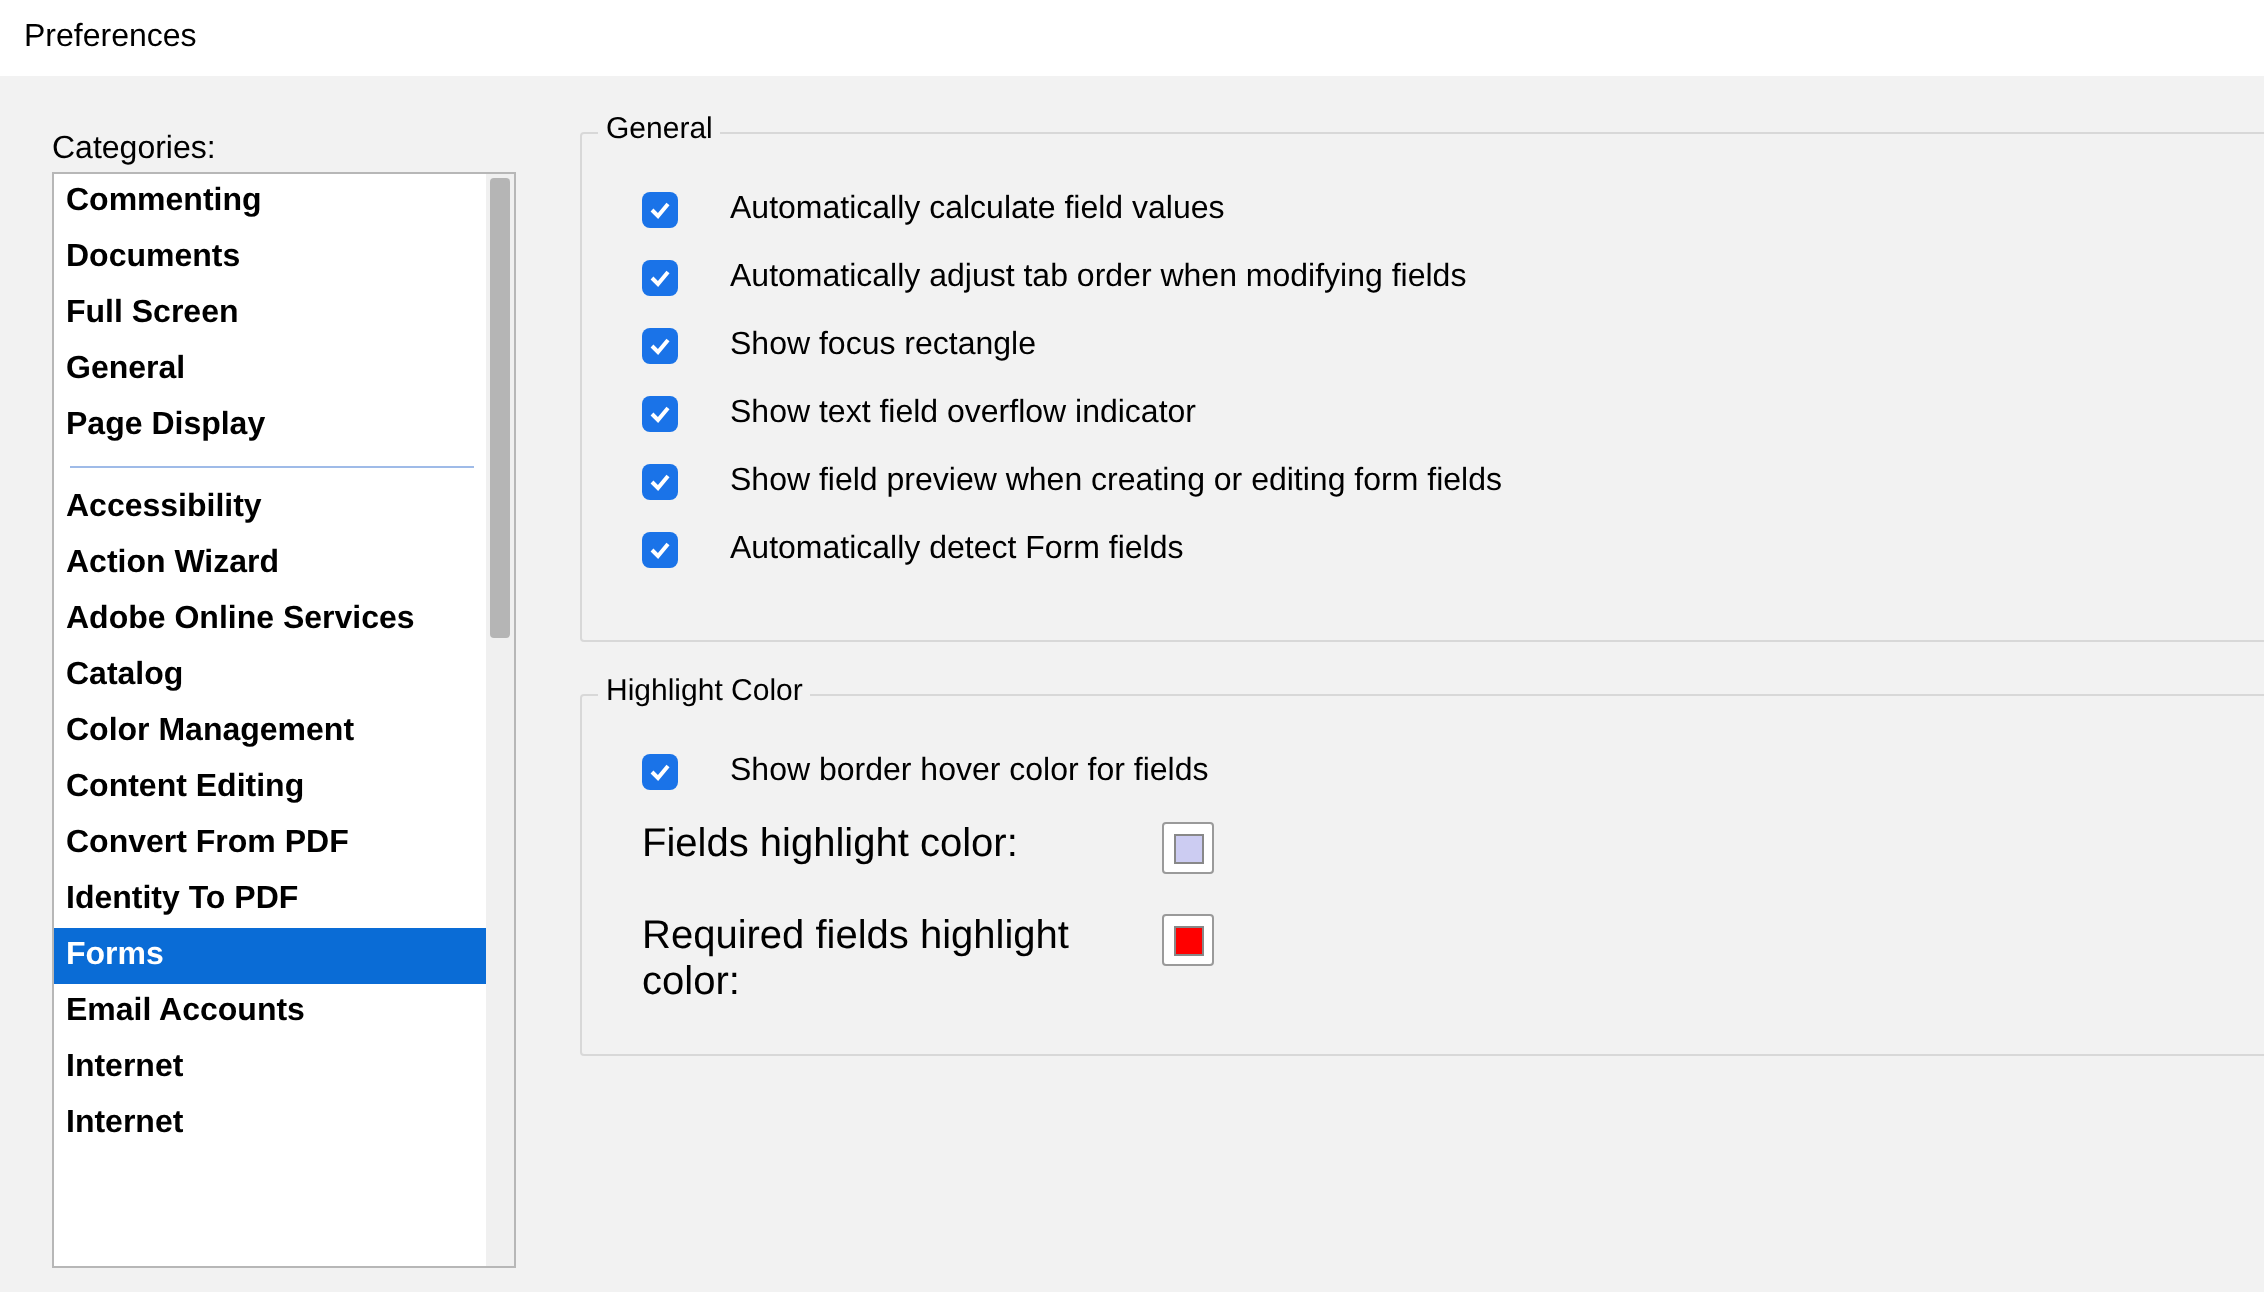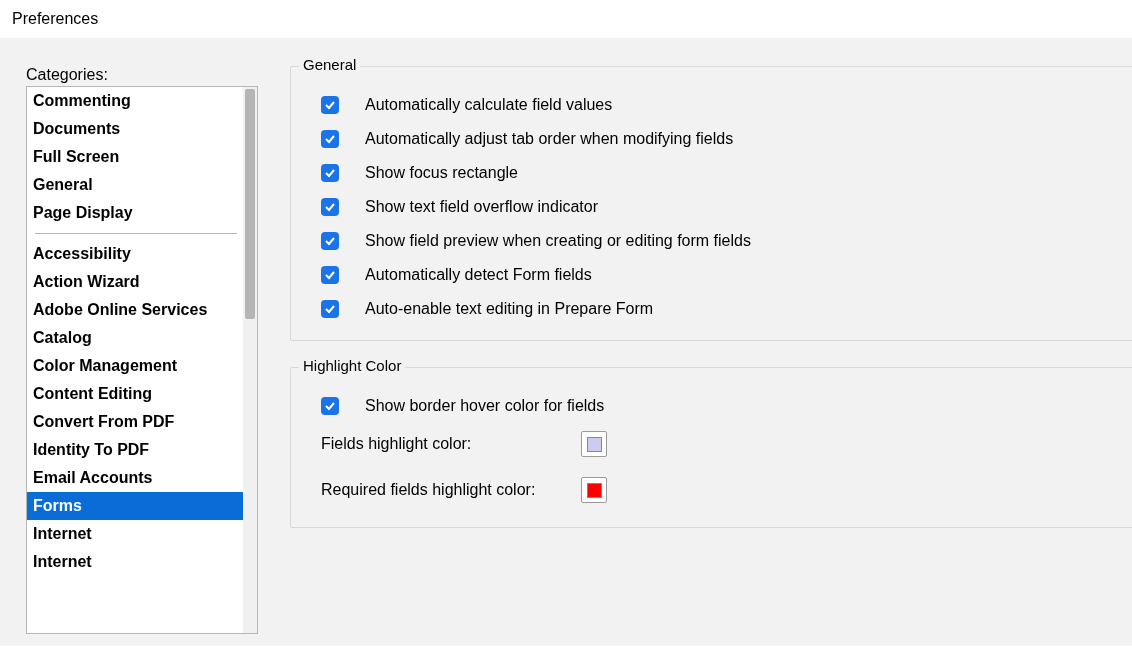--- a/index.html
+++ b/index.html
@@ -110,23 +110,23 @@
     border-radius: 4px;
     background: #1a73e8;
     display: inline-flex;
     align-items: center;
     justify-content: center;
     flex-shrink: 0;
   }
   .checkbox svg { width: 12px; height: 12px; display: block; }
   .color-row {
     display: flex;
-    align-items: center;
+    align-items: flex-start;
     margin: 10px 0 20px 0;
-    font-size: 16px;
+    font-size: 20px;
   }
   .color-row .label-cell { width: 260px; }
   .swatch-btn {
     width: 26px; height: 26px;
     border: 1px solid #9a9a9a;
     border-radius: 2px;
     background: #fff;
     display: inline-flex;
     align-items: center;
     justify-content: center;
@@ -155,22 +155,22 @@
           <div class="listrow">Page Display</div>
           <hr class="list-divider">
           <div class="listrow">Accessibility</div>
           <div class="listrow">Action Wizard</div>
           <div class="listrow">Adobe Online Services</div>
           <div class="listrow">Catalog</div>
           <div class="listrow">Color Management</div>
           <div class="listrow">Content Editing</div>
           <div class="listrow">Convert From PDF</div>
           <div class="listrow">Identity To PDF</div>
+          <div class="listrow selected">Forms</div>
           <div class="listrow">Email Accounts</div>
-          <div class="listrow selected">Forms</div>
           <div class="listrow">Internet</div>
           <div class="listrow">Internet</div>
         </div>
       <div class="scrollbar">
         <div class="scrollbar-thumb"></div>
       </div>
     </div>
   </div>
 
   <div class="right-col">
@@ -218,28 +218,20 @@
             </span>
             <span>Show field preview when creating or editing form fields</span>
           </div>
           <div class="check-row">
             <span class="checkbox">
               <svg viewBox="0 0 12 12">
                 <polyline points="2,6 5,9 10,3" fill="none" stroke="#fff" stroke-width="2"></polyline>
               </svg>
             </span>
             <span>Automatically detect Form fields</span>
-          </div>
-          <div class="check-row" style="margin-bottom: 2px;">
-            <span class="checkbox">
-              <svg viewBox="0 0 12 12">
-                <polyline points="2,6 5,9 10,3" fill="none" stroke="#fff" stroke-width="2"></polyline>
-              </svg>
-            </span>
-            <span>Auto-enable text editing in Prepare Form</span>
           </div>
         </div>
     </div>
 
     <div class="groupbox">
       <div class="group-label">Highlight Color</div>
 
       <div class="check-row">
         <span class="checkbox">
           <svg viewBox="0 0 12 12">

